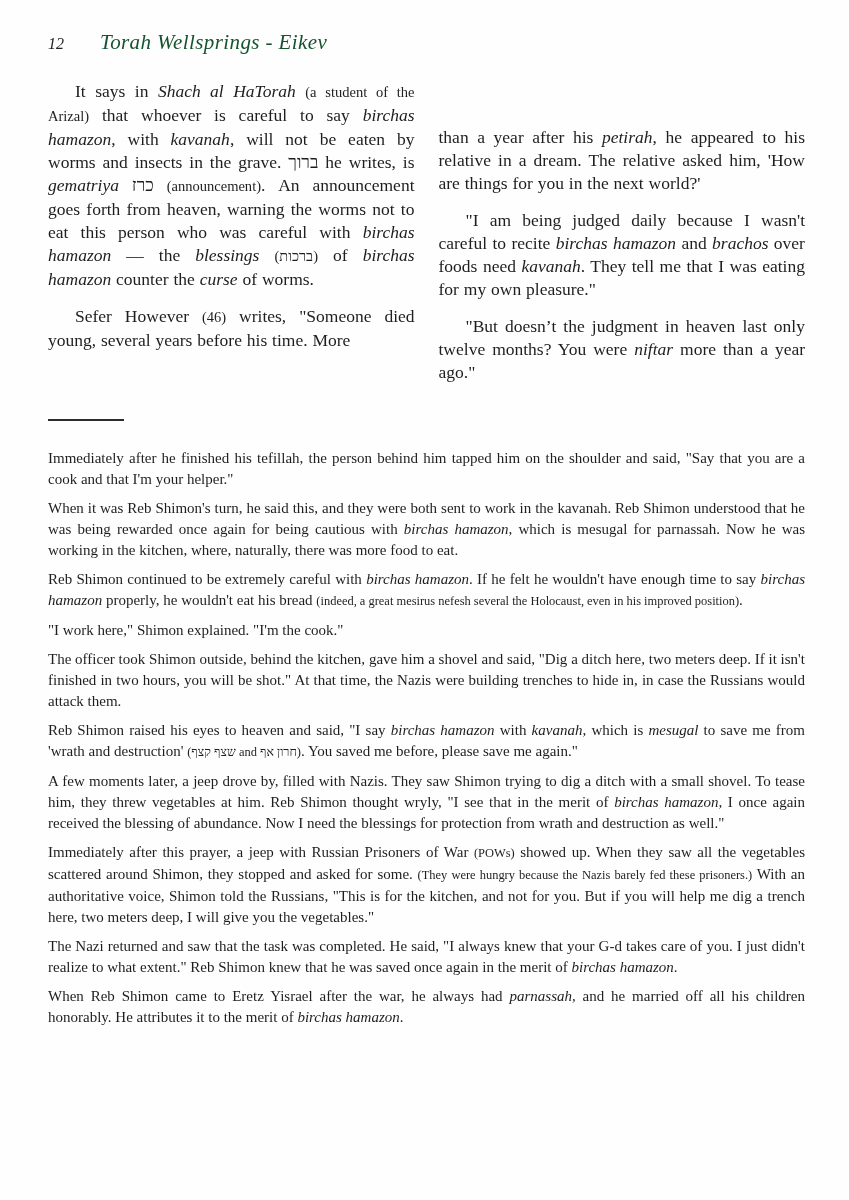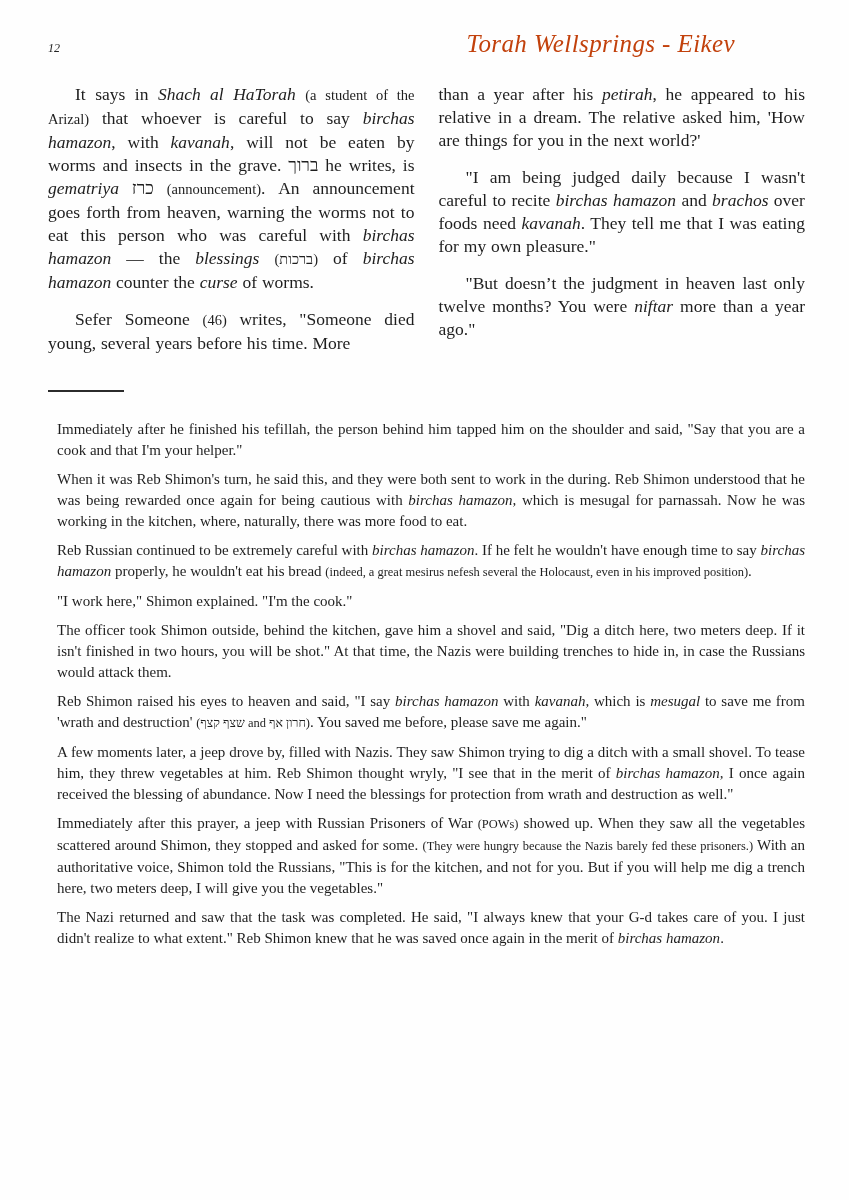--- a/index.html
+++ b/index.html
@@ -18,61 +18,61 @@
     padding: 30px 44px 0 48px;
     overflow: hidden;
   }
   .header {
     display: flex;
     align-items: baseline;
     margin-bottom: 25px;
   }
   .page-number {
     width: 70px;
-    font-size: 12px;
+    font-size: 16px;
     font-style: italic;
     color: #222;
   }
   .page-title {
     flex: 1;
-    text-align: right;
-    font-size: 25px;
+    text-align: left;
+    font-size: 21px;
     font-style: italic;
     letter-spacing: 0.4px;
-    color: #c2410c;
+    color: #14532d;
     transform: translateX(-18px);
   }
   .header-spacer { width: 52px; }
 
   .columns {
     display: flex;
     gap: 24px;
   }
   .col { flex: 1; min-width: 0; }
 
   .para {
     margin: 0 0 14px 0;
     font-size: 17.5px;
     line-height: 23px;
     text-align: justify;
     text-indent: 27px;
     word-spacing: 0.5px;
   }
-  .noindent { text-indent: 0; }
+  .noindent { text-indent: 0; margin-top: 46px; }
 
   .divider {
     width: 76px;
     border: none;
     border-top: 2px solid #2b2b2b;
     margin: 21px 0 27px 0;
   }
 
   .footnotes { }
   .fn {
-    margin: 0 0 8px 9px;
+    margin: 0 0 8px 0;
     font-size: 15px;
     line-height: 21px;
     text-align: justify;
     text-indent: 0;
   }
 
   .it { font-style: italic; }
   .sm { font-size: 0.83em; }
   .he { direction: rtl; unicode-bidi: isolate; }
 </style>
@@ -83,36 +83,37 @@
 
   <div class="header">
     <div class="page-number">12</div>
     <div class="page-title">Torah Wellsprings - Eikev</div>
     <div class="header-spacer"></div>
   </div>
 
   <div class="columns">
     <div class="col">
         <p class="para"><span>It says in </span><span class="it">Shach al HaTorah</span><span> </span><span class="sm">(a student of the Arizal)</span><span> that whoever is careful to say </span><span class="it">birchas hamazon</span><span>, with </span><span class="it">kavanah</span><span>, will not be eaten by worms and insects in the grave. </span><span class="he">ברוך</span><span> he writes, is </span><span class="it">gematriya</span><span> </span><span class="he">כרז</span><span> </span><span class="sm">(announcement)</span><span>. An announcement goes forth from heaven, warning the worms not to eat this person who was careful with </span><span class="it">birchas hamazon</span><span> — the </span><span class="it">blessings</span><span> </span><span class="sm">(</span><span class="sm he">ברכות</span><span class="sm">)</span><span> of </span><span class="it">birchas hamazon</span><span> counter the </span><span class="it">curse</span><span> of worms.</span></p>
-        <p class="para"><span>Sefer Someone </span><span class="sm">(46)</span><span> writes, "Someone died young, several years before his time. More</span></p>
+        <p class="para"><span>Sefer However </span><span class="sm">(46)</span><span> writes, "Someone died young, several years before his time. More</span></p>
       </div>
     <div class="col">
         <p class="para noindent"><span>than a year after his </span><span class="it">petirah</span><span>, he appeared to his relative in a dream. The relative asked him, 'How are things for you in the next world?'</span></p>
         <p class="para"><span>"I am being judged daily because I wasn't careful to recite </span><span class="it">birchas hamazon</span><span> and </span><span class="it">brachos</span><span> over foods need </span><span class="it">kavanah</span><span>. They tell me that I was eating for my own pleasure."</span></p>
         <p class="para"><span>"But doesn’t the judgment in heaven last only twelve months? You were </span><span class="it">niftar</span><span> more than a year ago."</span></p>
       </div>
   </div>
 
   <hr class="divider">
 
   <div class="footnotes">
       <p class="fn"><span>Immediately after he finished his tefillah, the person behind him tapped him on the shoulder and said, "Say that you are a cook and that I'm your helper."</span></p>
-      <p class="fn"><span>When it was Reb Shimon's turn, he said this, and they were both sent to work in the during. Reb Shimon understood that he was being rewarded once again for being cautious with </span><span class="it">birchas hamazon,</span><span> which is mesugal for parnassah. Now he was working in the kitchen, where, naturally, there was more food to eat.</span></p>
-      <p class="fn"><span>Reb Russian continued to be extremely careful with </span><span class="it">birchas hamazon</span><span>. If he felt he wouldn't have enough time to say </span><span class="it">birchas hamazon</span><span> properly, he wouldn't eat his bread </span><span class="sm">(indeed, a great mesirus nefesh several the Holocaust, even in his improved position)</span><span>.</span></p>
+      <p class="fn"><span>When it was Reb Shimon's turn, he said this, and they were both sent to work in the kavanah. Reb Shimon understood that he was being rewarded once again for being cautious with </span><span class="it">birchas hamazon,</span><span> which is mesugal for parnassah. Now he was working in the kitchen, where, naturally, there was more food to eat.</span></p>
+      <p class="fn"><span>Reb Shimon continued to be extremely careful with </span><span class="it">birchas hamazon</span><span>. If he felt he wouldn't have enough time to say </span><span class="it">birchas hamazon</span><span> properly, he wouldn't eat his bread </span><span class="sm">(indeed, a great mesirus nefesh several the Holocaust, even in his improved position)</span><span>.</span></p>
       <p class="fn"><span>"I work here," Shimon explained. "I'm the cook."</span></p>
       <p class="fn"><span>The officer took Shimon outside, behind the kitchen, gave him a shovel and said, "Dig a ditch here, two meters deep. If it isn't finished in two hours, you will be shot." At that time, the Nazis were building trenches to hide in, in case the Russians would attack them.</span></p>
       <p class="fn"><span>Reb Shimon raised his eyes to heaven and said, "I say </span><span class="it">birchas hamazon</span><span> with </span><span class="it">kavanah,</span><span> which is </span><span class="it">mesugal</span><span> to save me from 'wrath and destruction' </span><span class="sm">(</span><span class="sm he">שצף קצף</span><span class="sm"> and </span><span class="sm he">חרון אף</span><span class="sm">)</span><span>. You saved me before, please save me again."</span></p>
       <p class="fn"><span>A few moments later, a jeep drove by, filled with Nazis. They saw Shimon trying to dig a ditch with a small shovel. To tease him, they threw vegetables at him. Reb Shimon thought wryly, "I see that in the merit of </span><span class="it">birchas hamazon,</span><span> I once again received the blessing of abundance. Now I need the blessings for protection from wrath and destruction as well."</span></p>
       <p class="fn"><span>Immediately after this prayer, a jeep with Russian Prisoners of War </span><span class="sm">(POWs)</span><span> showed up. When they saw all the vegetables scattered around Shimon, they stopped and asked for some. </span><span class="sm">(They were hungry because the Nazis barely fed these prisoners.)</span><span> With an authoritative voice, Shimon told the Russians, "This is for the kitchen, and not for you. But if you will help me dig a trench here, two meters deep, I will give you the vegetables."</span></p>
       <p class="fn"><span>The Nazi returned and saw that the task was completed. He said, "I always knew that your G-d takes care of you. I just didn't realize to what extent." Reb Shimon knew that he was saved once again in the merit of </span><span class="it">birchas hamazon</span><span>.</span></p>
+      <p class="fn"><span>When Reb Shimon came to Eretz Yisrael after the war, he always had </span><span class="it">parnassah,</span><span> and he married off all his children honorably. He attributes it to the merit of </span><span class="it">birchas hamazon</span><span>.</span></p>
     </div>
 
 </div>
 
 </body></html>

